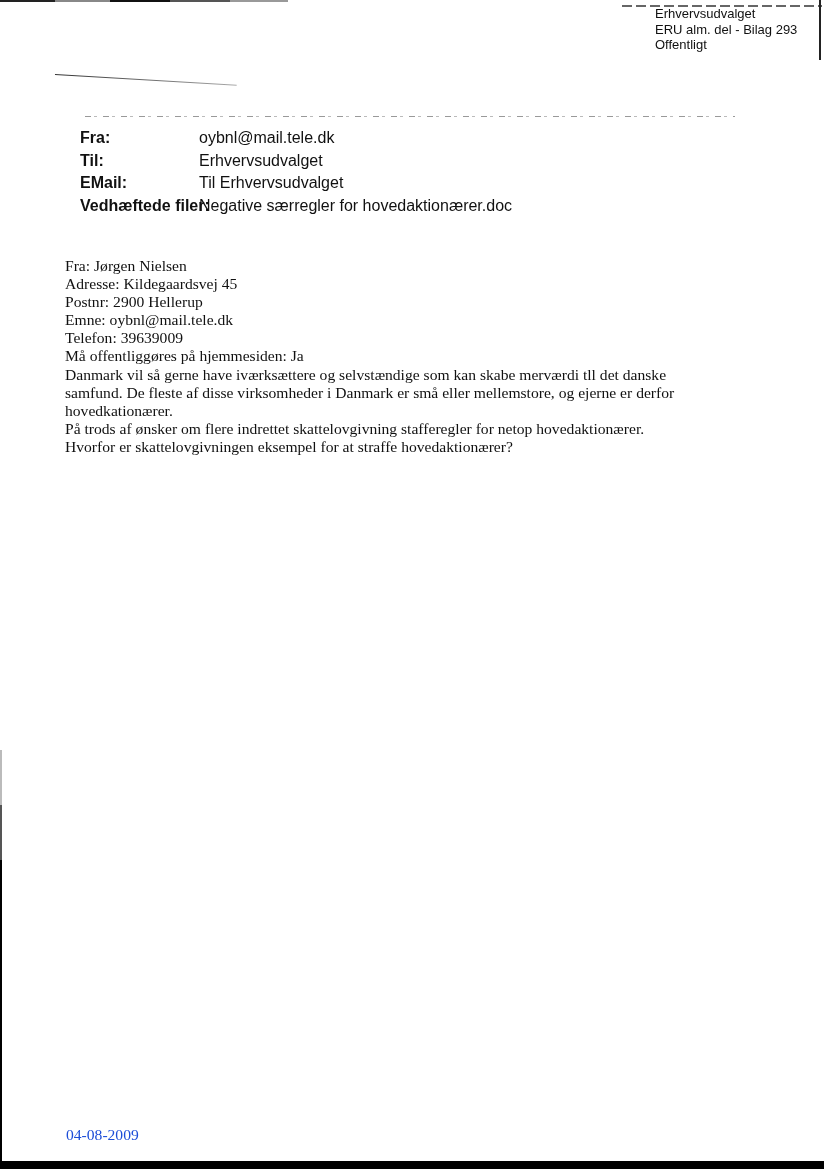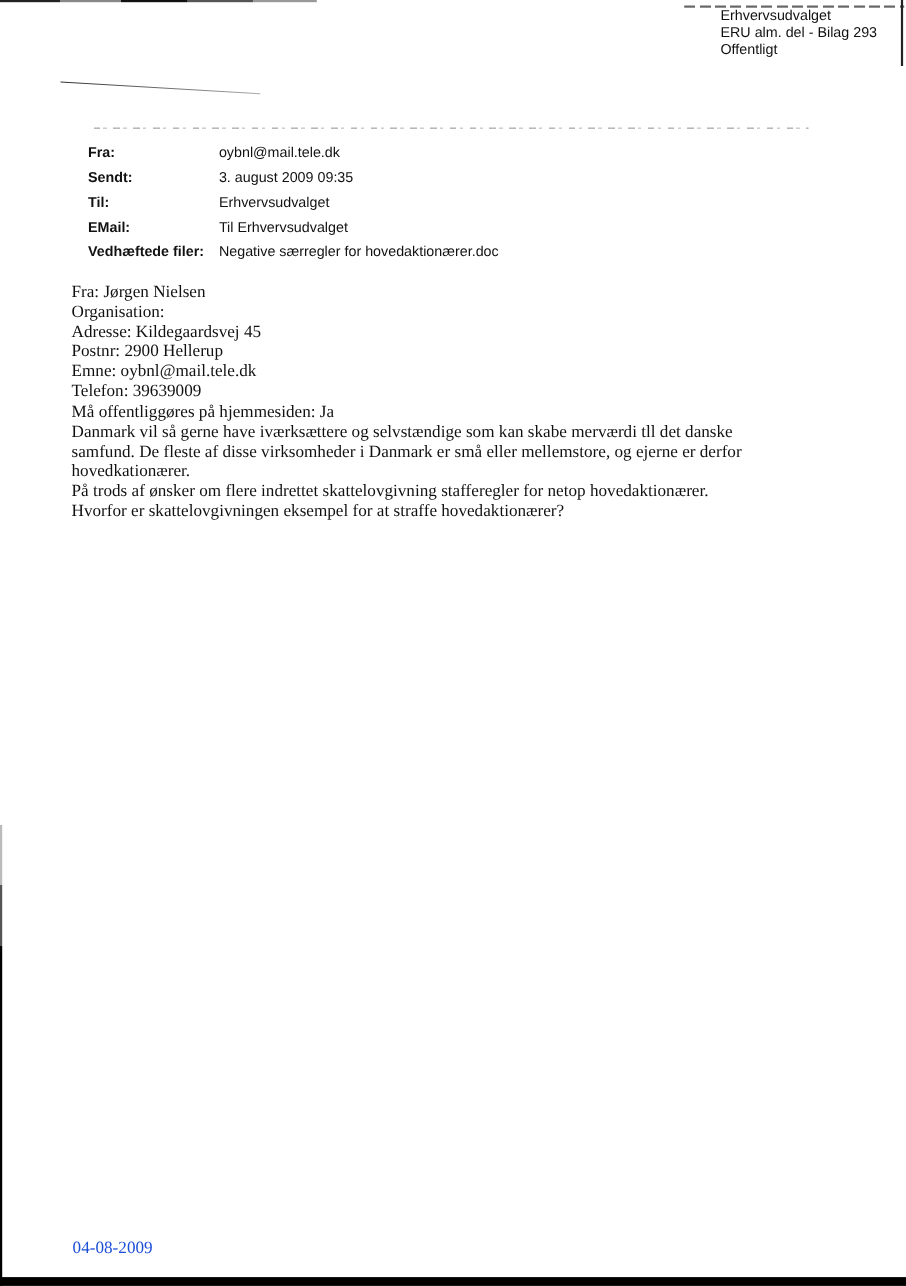--- a/index.html
+++ b/index.html
@@ -26,21 +26,21 @@
       position: absolute; left: 55px; top: 74px; width: 182px; height: 1px;
       background: linear-gradient(90deg,#333,#777 60%,#aaa);
       transform: rotate(3.4deg); transform-origin: left center;
     }
     .dotted-rule {
       position: absolute; left: 85px; top: 116px; width: 650px; height: 1px;
       background: repeating-linear-gradient(90deg,#999 0,#999 6px,transparent 6px,transparent 9px,#bbb 9px,#bbb 12px,transparent 12px,transparent 18px);
     }
     .header-table {
       position: absolute; left: 80px; top: 127px;
-      font-family: "Liberation Sans", sans-serif; font-size: 13px; color: #111;
+      font-family: "Liberation Sans", sans-serif; font-size: 16px; color: #111;
     }
     .header-row { display: flex; height: 22.6px; align-items: center; }
     .header-label { width: 119px; font-weight: bold; white-space: nowrap; }
     .header-value { white-space: nowrap; }
     .body-text {
       position: absolute; left: 65px; top: 257px; width: 700px;
       font-family: "Liberation Serif", serif; font-size: 15.6px; line-height: 18.1px; color: #111;
     }
     .body-text div { white-space: pre-wrap; }
     .left-edge {
@@ -70,40 +70,35 @@
 
 <div class="slant-line"></div>
 <div class="dotted-rule"></div>
 
 <div class="header-table">
   <div class="header-row">
     <span class="header-label">Fra:</span>
     <span class="header-value">oybnl@mail.tele.dk</span>
   </div>
   <div class="header-row">
-    <span class="header-label">Sendt:</span>
-    <span class="header-value">3. august 2009 09:35</span>
-  </div>
-  <div class="header-row">
     <span class="header-label">Til:</span>
     <span class="header-value">Erhvervsudvalget</span>
   </div>
   <div class="header-row">
     <span class="header-label">EMail:</span>
     <span class="header-value">Til Erhvervsudvalget</span>
   </div>
   <div class="header-row">
     <span class="header-label">Vedhæftede filer:</span>
     <span class="header-value">Negative særregler for hovedaktionærer.doc</span>
   </div>
 </div>
 
 <div class="body-text">
   <div>Fra: Jørgen Nielsen</div>
-  <div>Organisation:</div>
   <div>Adresse: Kildegaardsvej 45</div>
   <div>Postnr: 2900 Hellerup</div>
   <div>Emne: oybnl@mail.tele.dk</div>
   <div>Telefon: 39639009</div>
   <div>Må offentliggøres på hjemmesiden: Ja</div>
   <div>Danmark vil så gerne have iværksættere og selvstændige som kan skabe merværdi tll det danske</div>
   <div>samfund. De fleste af disse virksomheder i Danmark er små eller mellemstore, og ejerne er derfor</div>
   <div>hovedkationærer.</div>
   <div>På trods af ønsker om flere indrettet skattelovgivning stafferegler for netop hovedaktionærer.</div>
   <div>Hvorfor er skattelovgivningen eksempel for at straffe hovedaktionærer?</div>

